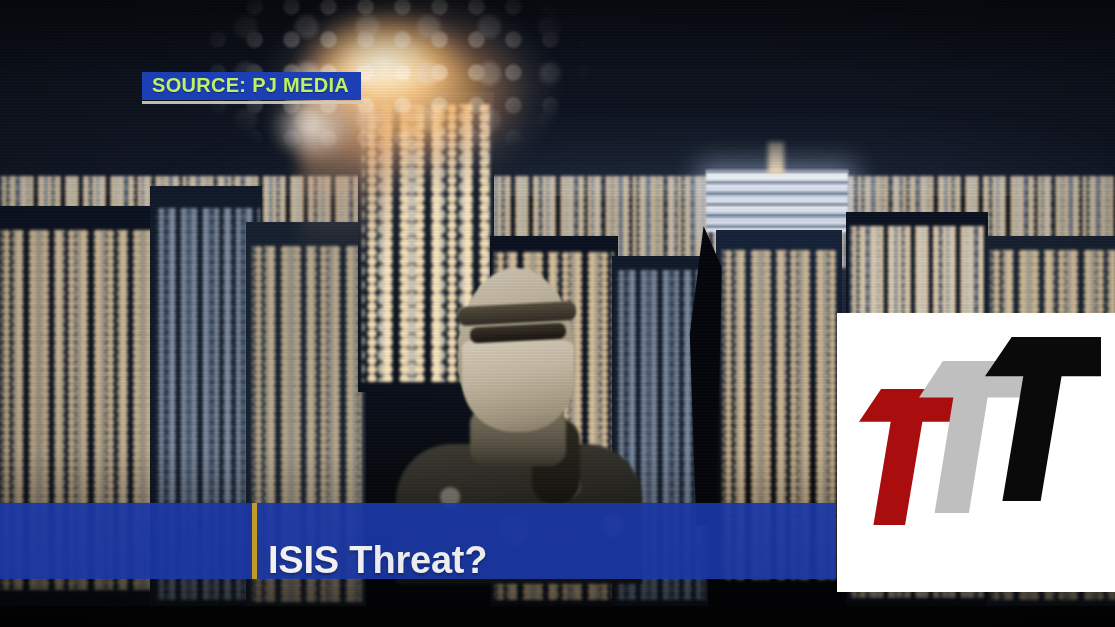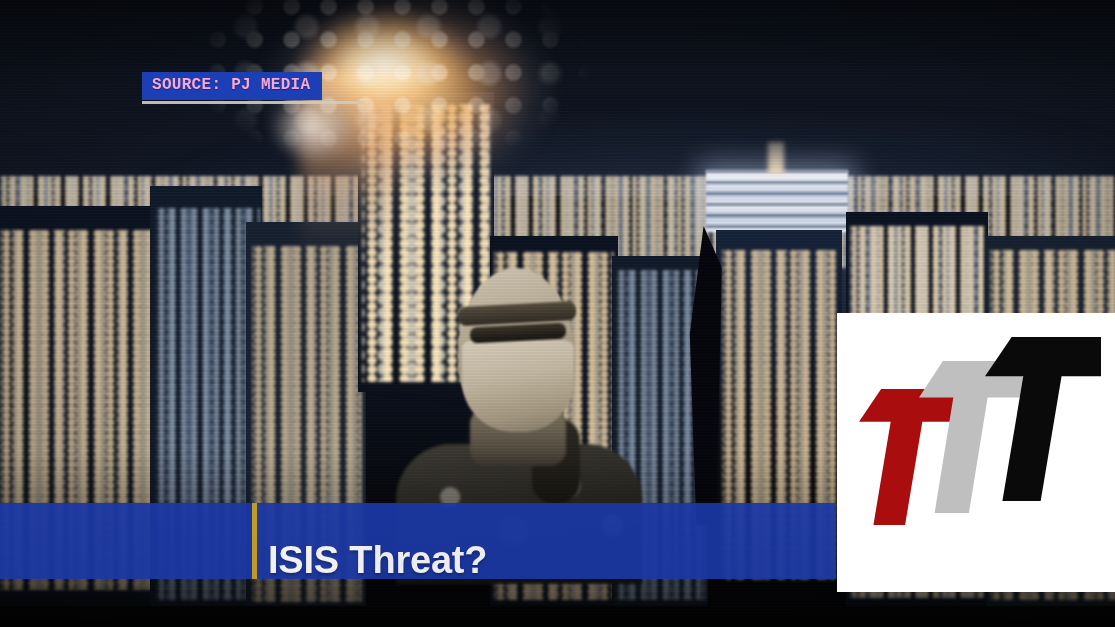--- a/index.html
+++ b/index.html
@@ -188,28 +188,27 @@
   }
 
   
   .source-wrap{position:absolute;left:142px;top:72px;}
   .source-box{
     background:#1d3fb5;
     padding:3px 12px 4px 10px;
     display:inline-block;
   }
   .source-text{
-    color:#f9a8d4;
-    font-size:16px;
+    color:#bef264;
+    font-size:20px;
     font-weight:700;
     letter-spacing:.3px;
     line-height:21px;
     white-space:nowrap;
     text-shadow:0 1px 1px rgba(0,0,0,.35);
-    font-family:Liberation Mono, monospace;
   }
   .source-rule{
     width:222px;height:3px;
     background:#c9ccc4;
     margin-top:1px;
     opacity:.92;
   }
 
   
   .lower-third{

